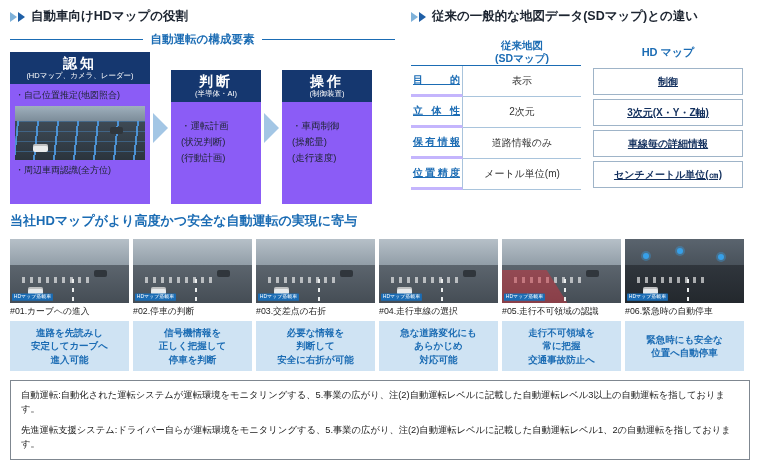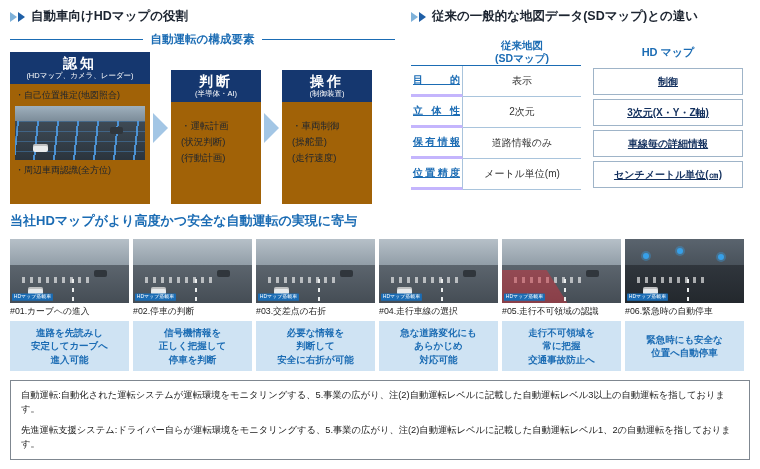--- a/index.html
+++ b/index.html
@@ -24,21 +24,21 @@
   .flow-subtitle .hr { flex:1; height:1px; background:#1b6cb4; }
 
   
   .flow { display:flex; align-items:stretch; height:152px; }
   .fbox { display:flex; flex-direction:column; }
   .fbox-1 { width:140px; }
   .fbox-2,.fbox-3 { width:90px;margin-top:18px; }
   .fhead { background:#15376f; color:#fff; text-align:center; padding:4px 2px 3px; }
   .fhead .ft { font-size:14px; font-weight:bold; letter-spacing:3px; line-height:1.1; }
   .fhead .fs { font-size:7.5px; line-height:1.3; white-space:nowrap; }
-  .fbody { background:#a16207; flex:1; padding:5px 5px 6px; font-size:9px; color:#1c2430; box-sizing:border-box; }
+  .fbody { background:#8b5cf6; flex:1; padding:5px 5px 6px; font-size:9px; color:#1c2430; box-sizing:border-box; }
   .fbody-pre { white-space:pre-line; padding-top:16px; padding-left:10px; font-size:9.5px; line-height:1.7; }
   .fitem { white-space:nowrap; line-height:1.4; }
   .farrow { align-self:center; width:0; height:0; border-top:15px solid transparent; border-bottom:15px solid transparent; border-left:15px solid #a3c6e5; margin:0 3px; }
 
   .fphoto { position:relative; height:54px; margin:4px 0; overflow:hidden;
     background:linear-gradient(to bottom,#9fb0bd 0%,#7c8c99 28%,#3e4a55 28%,#2b343d 100%); }
   .fphoto-lanes { position:absolute; left:0; right:0; top:28%; bottom:0;
     background:
       repeating-linear-gradient(to right, rgba(80,160,235,.85) 0 2px, transparent 2px 20px),
       repeating-linear-gradient(to bottom, rgba(80,160,235,.35) 0 1px, transparent 1px 10px);

